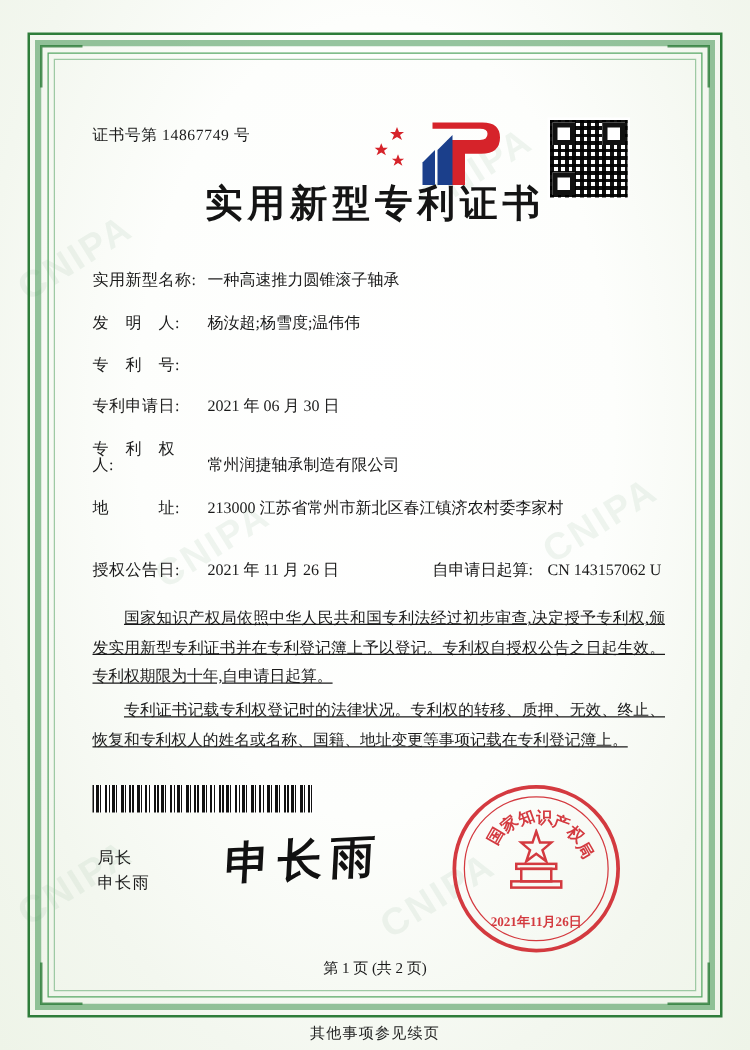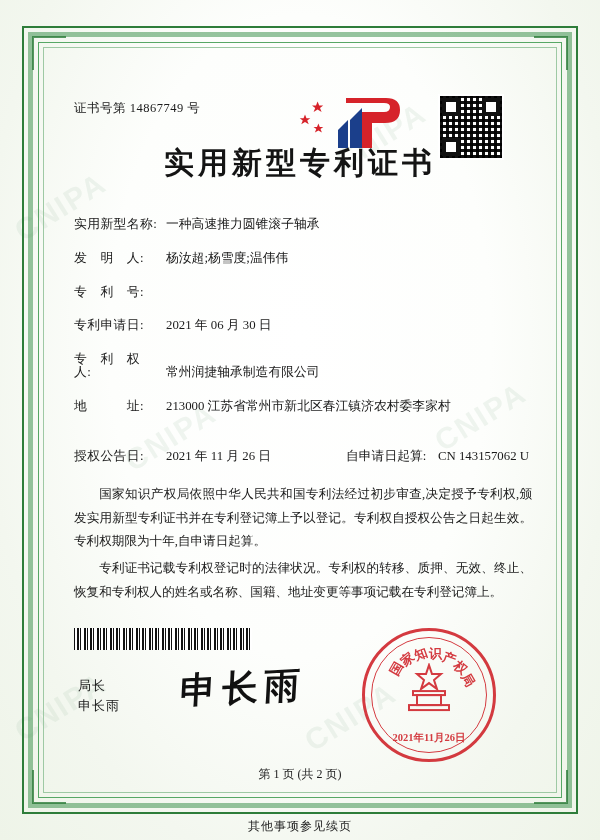--- a/index.html
+++ b/index.html
@@ -164,20 +164,21 @@
   }
 
   .para {
     margin-top: 14px;
     margin-left: 14px;
     margin-right: 8px;
     font-size: 12.6px;
     line-height: 1.85;
     text-align: justify;
     text-indent: 2em;
+    text-decoration: underline;
   }
 
   .barcode {
     position: absolute;
     left: 74px;
     top: 628px;
     width: 178px;
     height: 22px;
     background: repeating-linear-gradient(90deg,
       #111 0 1px, #fff 1px 3px, #111 3px 5px, #fff 5px 6px,

